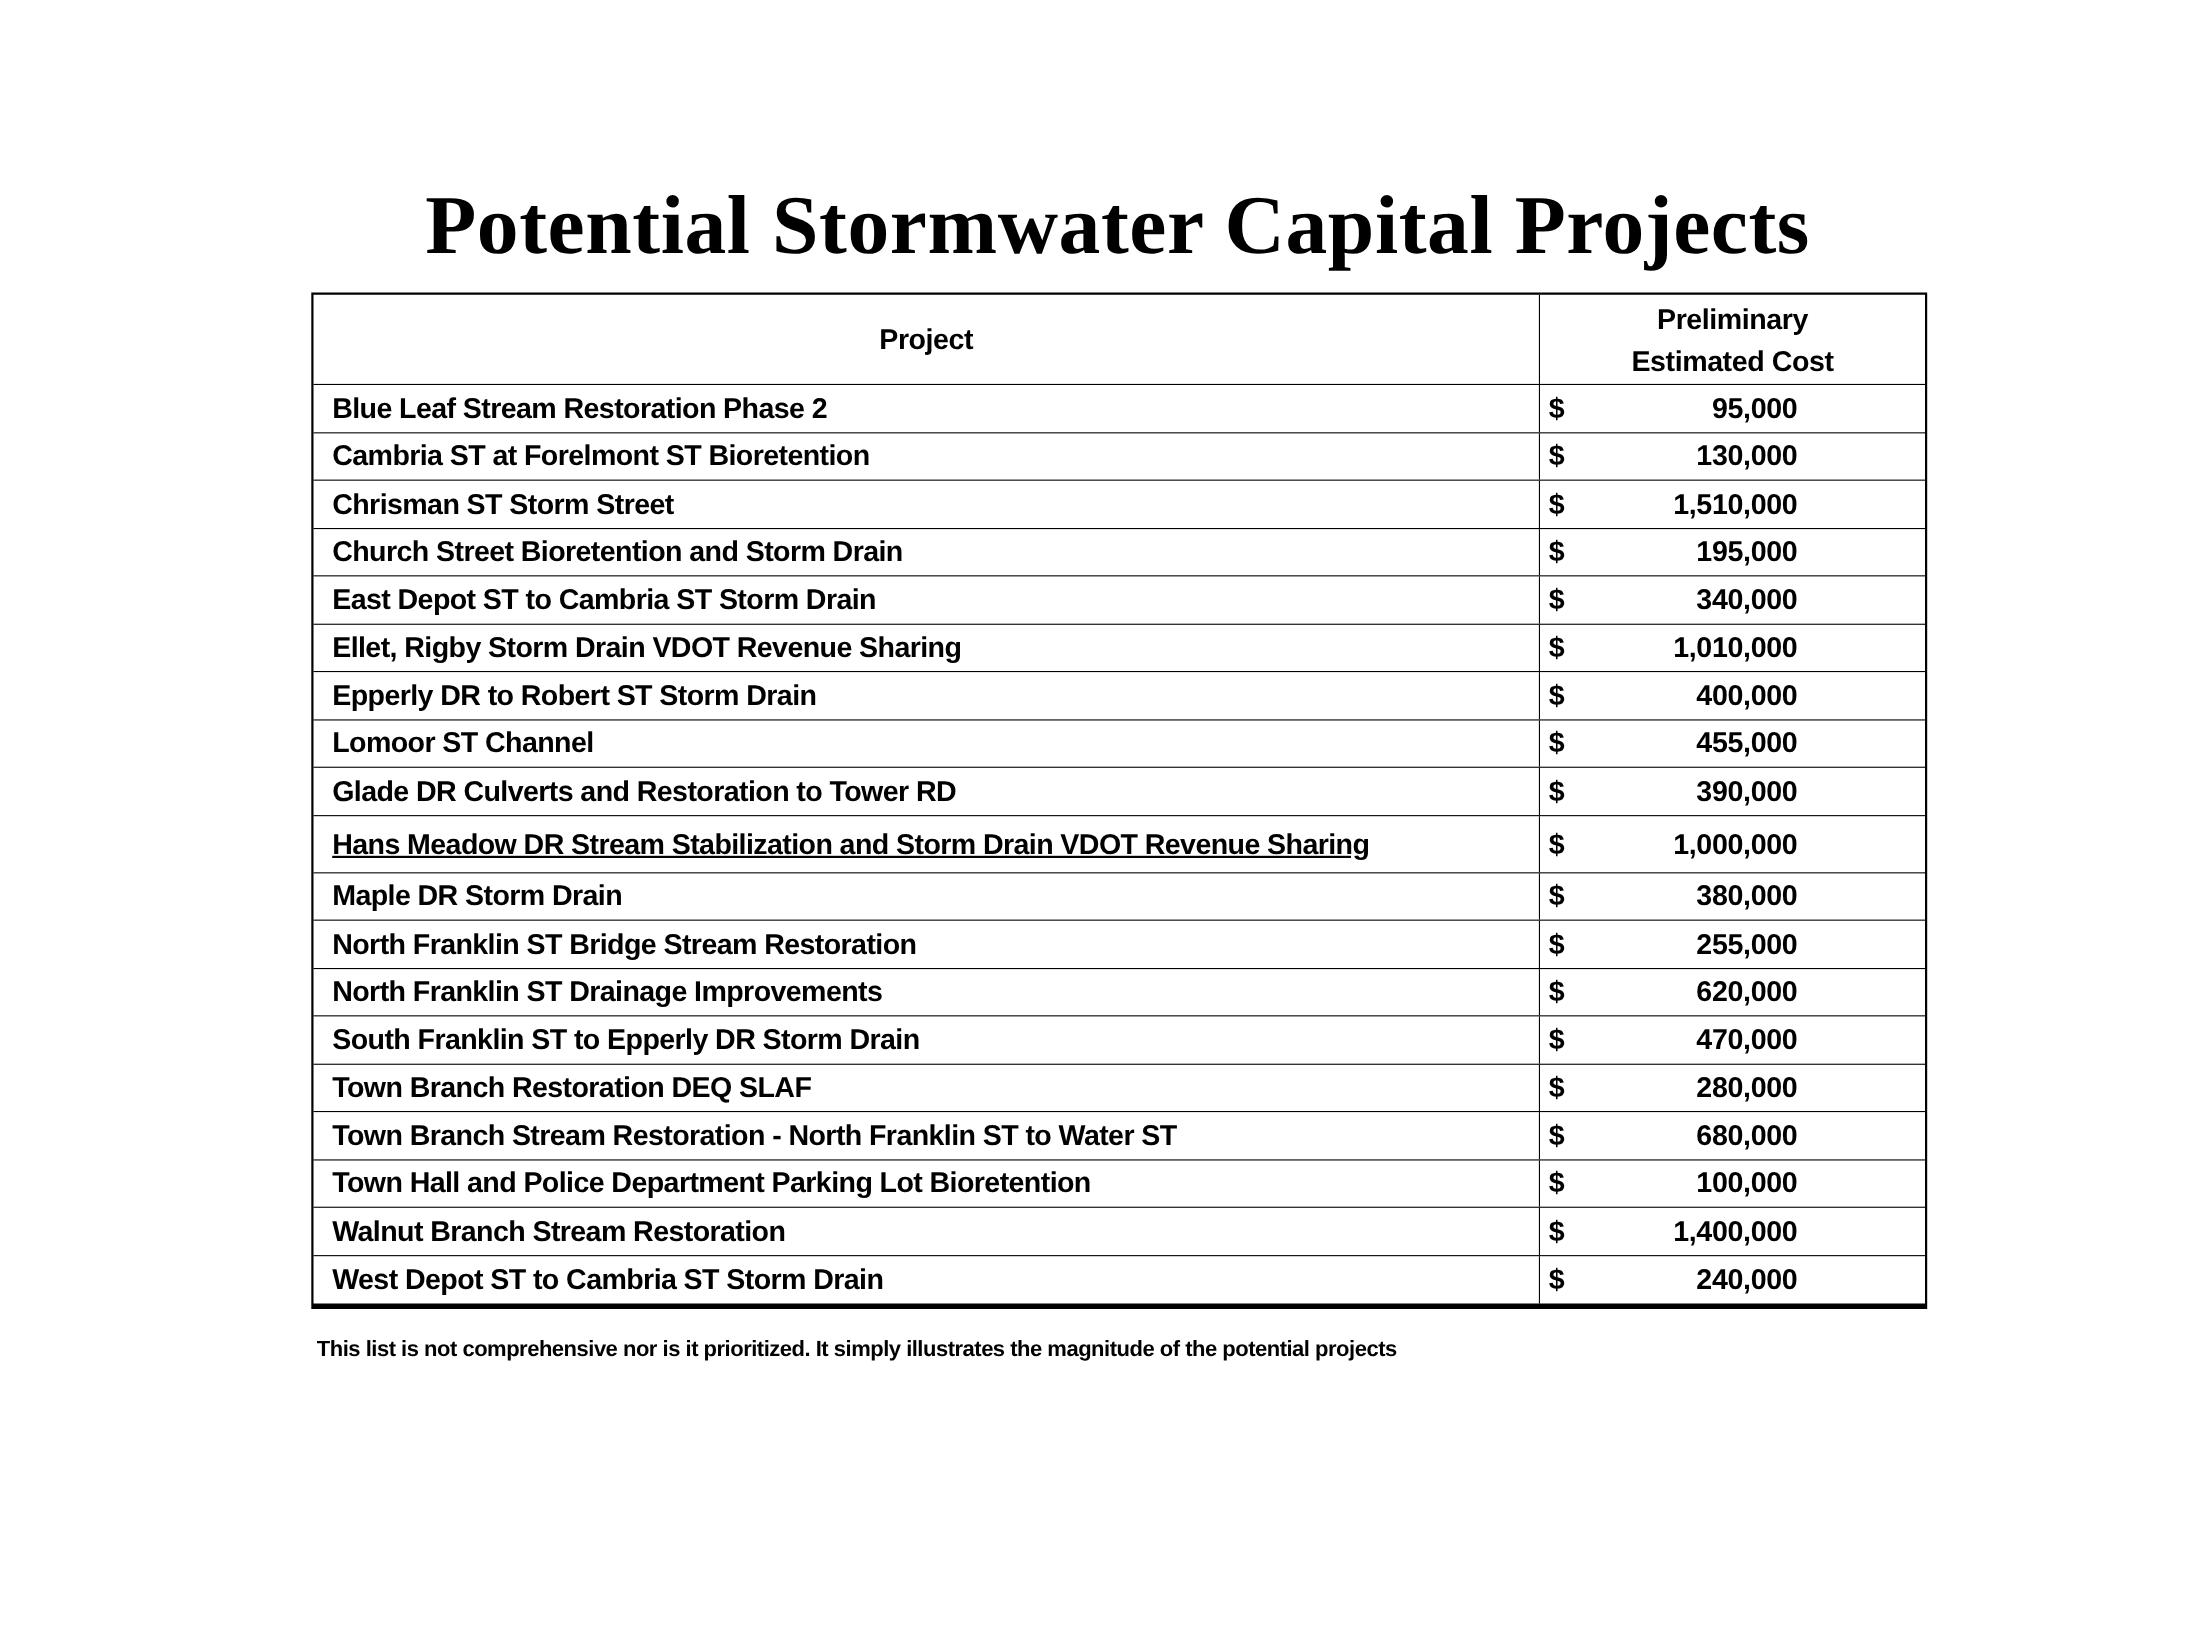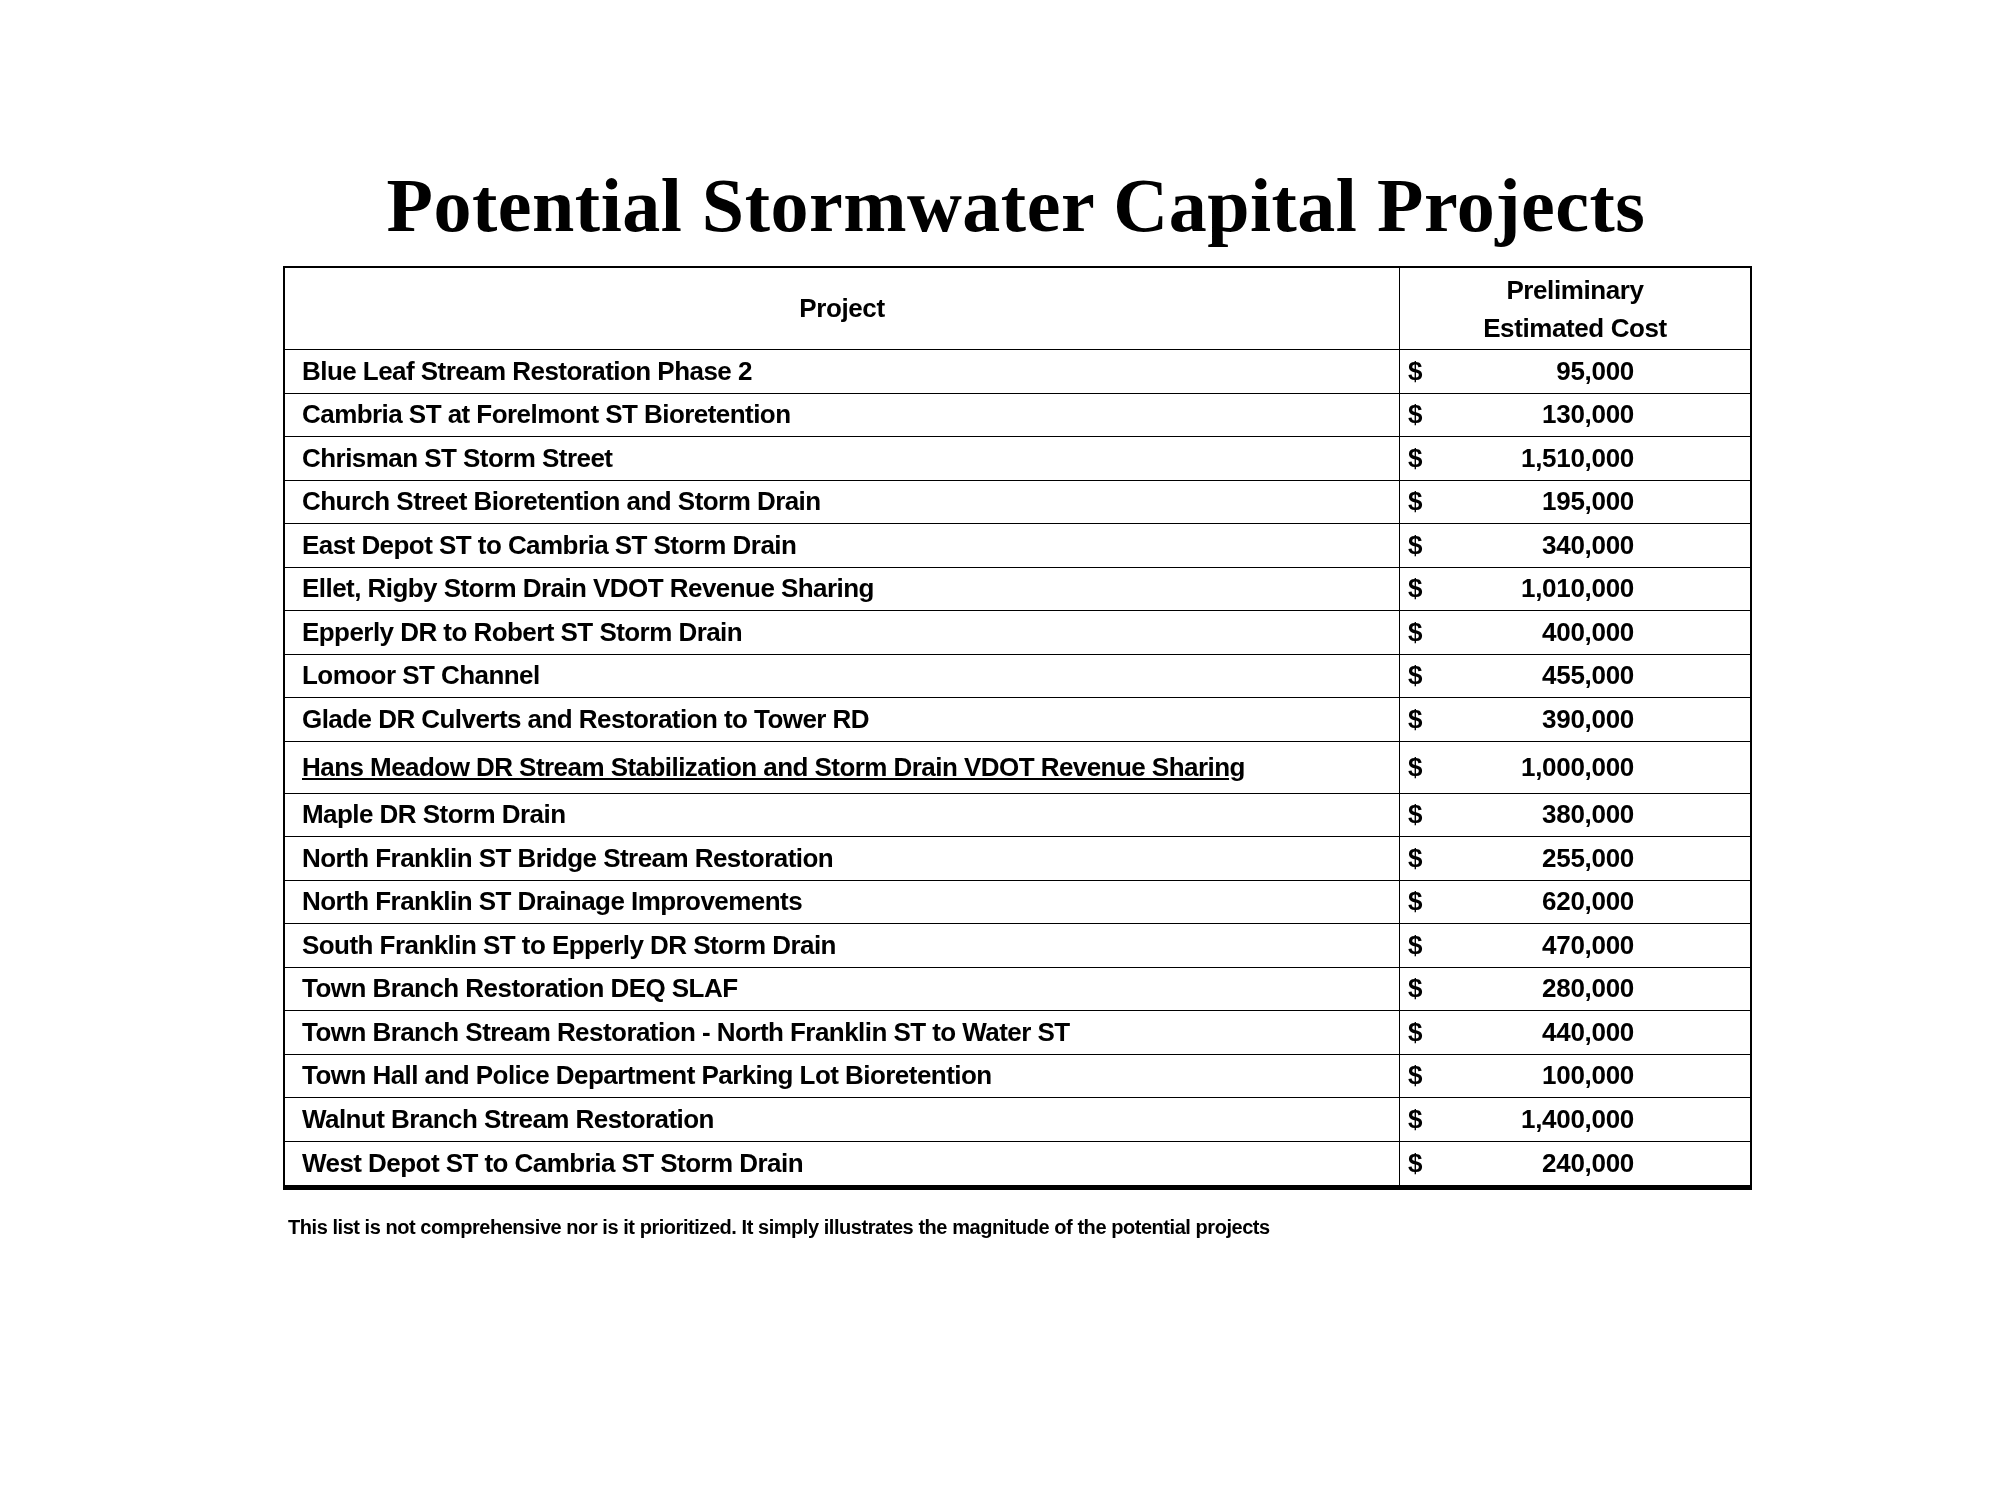--- a/index.html
+++ b/index.html
@@ -235,21 +235,21 @@
     <div class="cell-project">Town Branch Restoration DEQ SLAF</div>
     <div class="cell-cost">
         <span class="dollar">$</span>
         <span class="amount">280,000</span>
       </div>
   </div>
   <div class="row">
     <div class="cell-project">Town Branch Stream Restoration - North Franklin ST to Water ST</div>
     <div class="cell-cost">
         <span class="dollar">$</span>
-        <span class="amount">440,000</span>
+        <span class="amount">680,000</span>
       </div>
   </div>
   <div class="row">
     <div class="cell-project">Town Hall and Police Department Parking Lot Bioretention</div>
     <div class="cell-cost">
         <span class="dollar">$</span>
         <span class="amount">100,000</span>
       </div>
   </div>
   <div class="row">

